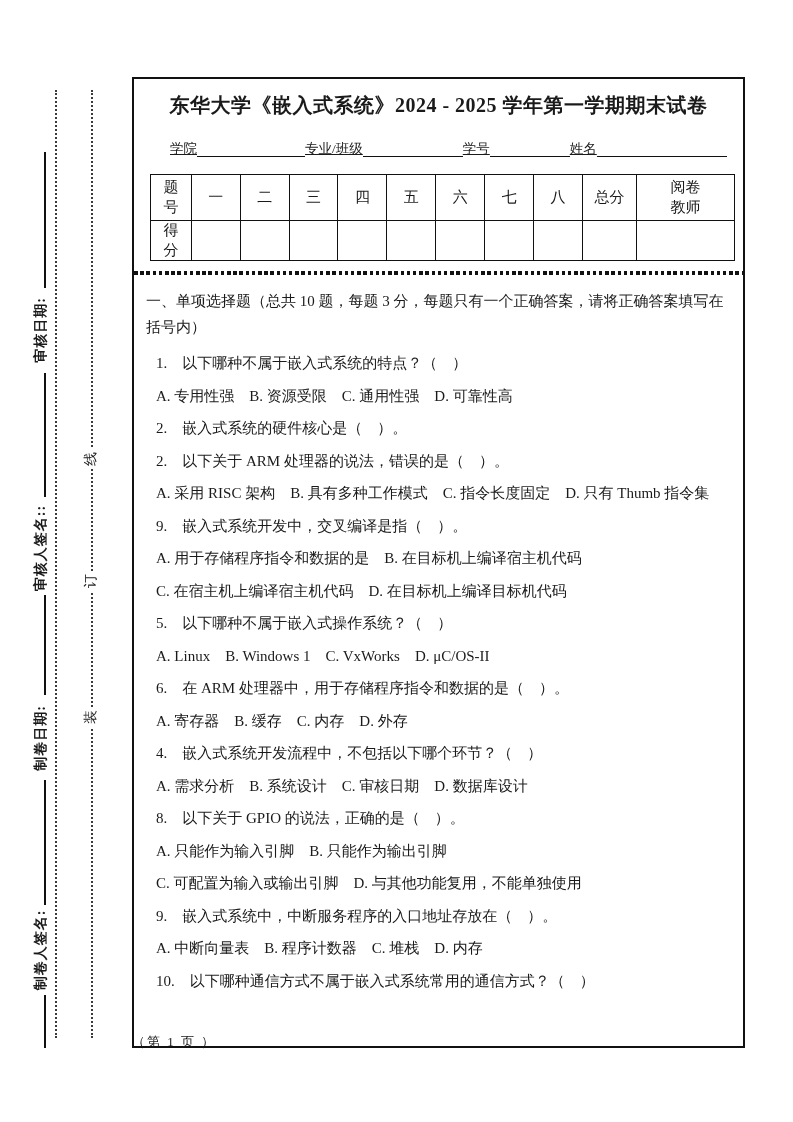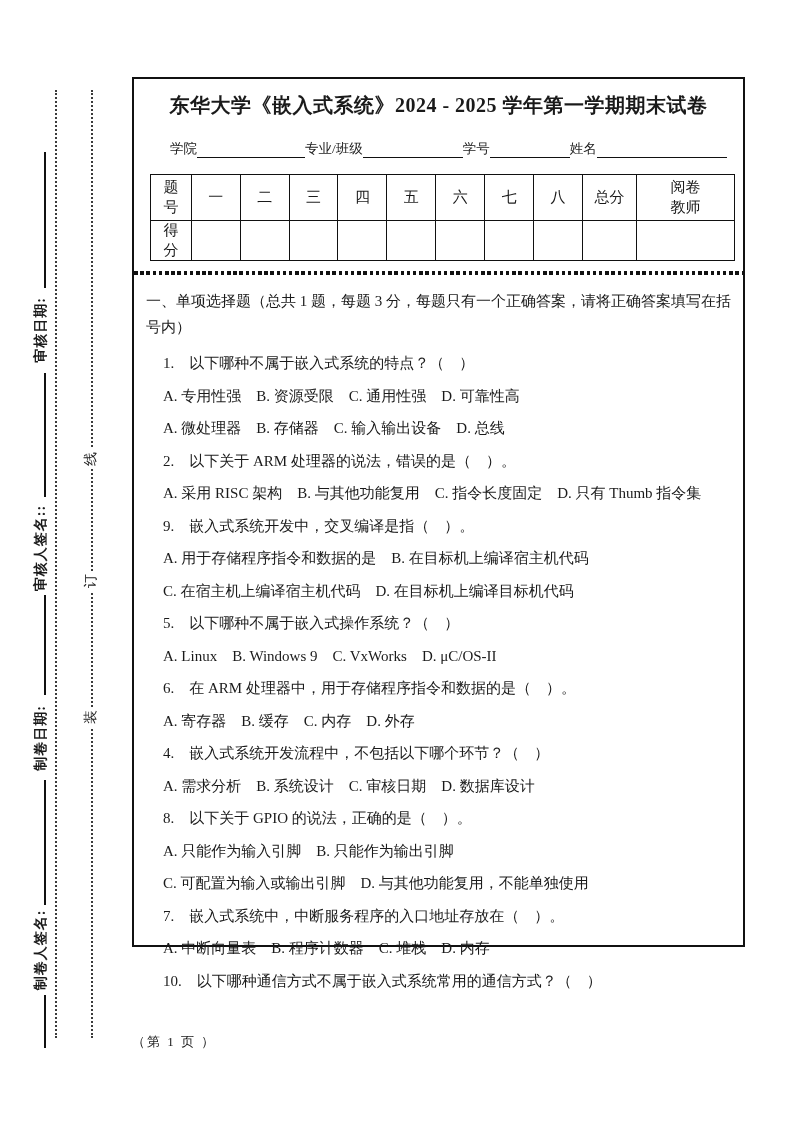--- a/index.html
+++ b/index.html
@@ -26,31 +26,31 @@
     border-left: 2px dotted #3a3a3a;
   }
   .bindchar {
     position: absolute; left: 91px;
     transform: translate(-50%, -50%) rotate(-90deg);
     font-size: 14px; background: #fff; padding: 1px 3px; color: #222;
   }
 
   
   .sheet {
-    position: absolute; left: 132px; top: 77px; width: 613px; height: 870px;
+    position: absolute; left: 132px; top: 77px; width: 613px; height: 971px;
     border: 2px solid #111; background: #fff; padding: 0 10px;
   }
   .title {
     margin-top: 13px; text-align: center;
     font-size: 20px; font-weight: bold; letter-spacing: 0.5px;
     white-space: nowrap;
   }
   .fields {
-    margin: 21px 6px 16px 26px; display: flex; align-items: flex-end;
-    font-size: 13.5px; white-space: nowrap;
+    margin: 21px 6px 16px 26px; display: flex; align-items: flex-start;
+    font-size: 13.5px; white-space: nowrap; text-decoration: underline;
   }
   .fields .blank { border-bottom: 1.3px solid #111; height: 17px; display: inline-block; }
   .b1 { width: 108px; } .b2 { width: 100px; } .b3 { width: 80px; } .b4 { flex: 1; }
 
   table.score {
     margin: 15px 4px 0 6px; border-collapse: collapse; table-layout: fixed;
     width: 585px;
   }
   table.score td {
     border: 1.6px solid #111; text-align: center; vertical-align: middle;
@@ -63,21 +63,21 @@
   .dotsep {
     margin: 10px -10px 0 -10px; height: 4px;
     background-image: repeating-linear-gradient(90deg, #111 0 3.5px, transparent 3.5px 6.2px);
   }
 
   .section-heading {
     margin: 13px 2px 0 2px; font-size: 15px; line-height: 26px;
   }
   .qarea { margin-top: 7px; }
   .line {
-    font-size: 15px; line-height: 32.5px; white-space: nowrap; margin-left: 19px;
+    font-size: 15px; line-height: 32.5px; white-space: nowrap; margin-left: 12px;
   }
 
   .page-footer {
     position: absolute; left: 132px; width: 613px; top: 1033px;
     text-align: left; font-size: 13px; font-weight: normal; letter-spacing: 2px;
   }
 </style>
 </head>
 <body>
 
@@ -158,41 +158,41 @@
         <td></td>
         <td></td>
         <td></td>
         <td></td>
       </tr>
     </tbody>
       </table>
 
     <div class="dotsep"></div>
 
-    <div class="section-heading">一、单项选择题（总共 1 题，每题 3 分，每题只有一个正确答案，请将正确答案填写在括号内）</div>
+    <div class="section-heading">一、单项选择题（总共 10 题，每题 3 分，每题只有一个正确答案，请将正确答案填写在括号内）</div>
 
     <div class="qarea">
       <p class="line">1.　以下哪种不属于嵌入式系统的特点？（　）</p>
       <p class="line">A. 专用性强　B. 资源受限　C. 通用性强　D. 可靠性高</p>
-      <p class="line">A. 微处理器　B. 存储器　C. 输入输出设备　D. 总线</p>
+      <p class="line">2.　嵌入式系统的硬件核心是（　）。</p>
       <p class="line">2.　以下关于 ARM 处理器的说法，错误的是（　）。</p>
-      <p class="line">A. 采用 RISC 架构　B. 与其他功能复用　C. 指令长度固定　D. 只有 Thumb 指令集</p>
+      <p class="line">A. 采用 RISC 架构　B. 具有多种工作模式　C. 指令长度固定　D. 只有 Thumb 指令集</p>
       <p class="line">9.　嵌入式系统开发中，交叉编译是指（　）。</p>
       <p class="line">A. 用于存储程序指令和数据的是　B. 在目标机上编译宿主机代码</p>
       <p class="line">C. 在宿主机上编译宿主机代码　D. 在目标机上编译目标机代码</p>
       <p class="line">5.　以下哪种不属于嵌入式操作系统？（　）</p>
-      <p class="line">A. Linux　B. Windows 9　C. VxWorks　D. μC/OS-II</p>
+      <p class="line">A. Linux　B. Windows 1　C. VxWorks　D. μC/OS-II</p>
       <p class="line">6.　在 ARM 处理器中，用于存储程序指令和数据的是（　）。</p>
       <p class="line">A. 寄存器　B. 缓存　C. 内存　D. 外存</p>
       <p class="line">4.　嵌入式系统开发流程中，不包括以下哪个环节？（　）</p>
       <p class="line">A. 需求分析　B. 系统设计　C. 审核日期　D. 数据库设计</p>
       <p class="line">8.　以下关于 GPIO 的说法，正确的是（　）。</p>
       <p class="line">A. 只能作为输入引脚　B. 只能作为输出引脚</p>
       <p class="line">C. 可配置为输入或输出引脚　D. 与其他功能复用，不能单独使用</p>
-      <p class="line">7.　嵌入式系统中，中断服务程序的入口地址存放在（　）。</p>
+      <p class="line">9.　嵌入式系统中，中断服务程序的入口地址存放在（　）。</p>
       <p class="line">A. 中断向量表　B. 程序计数器　C. 堆栈　D. 内存</p>
       <p class="line">10.　以下哪种通信方式不属于嵌入式系统常用的通信方式？（　）</p>
     </div>
   </div>
 
   <div class="page-footer">（第 1 页 ）</div>
 
 </div>
 
 </body></html>

